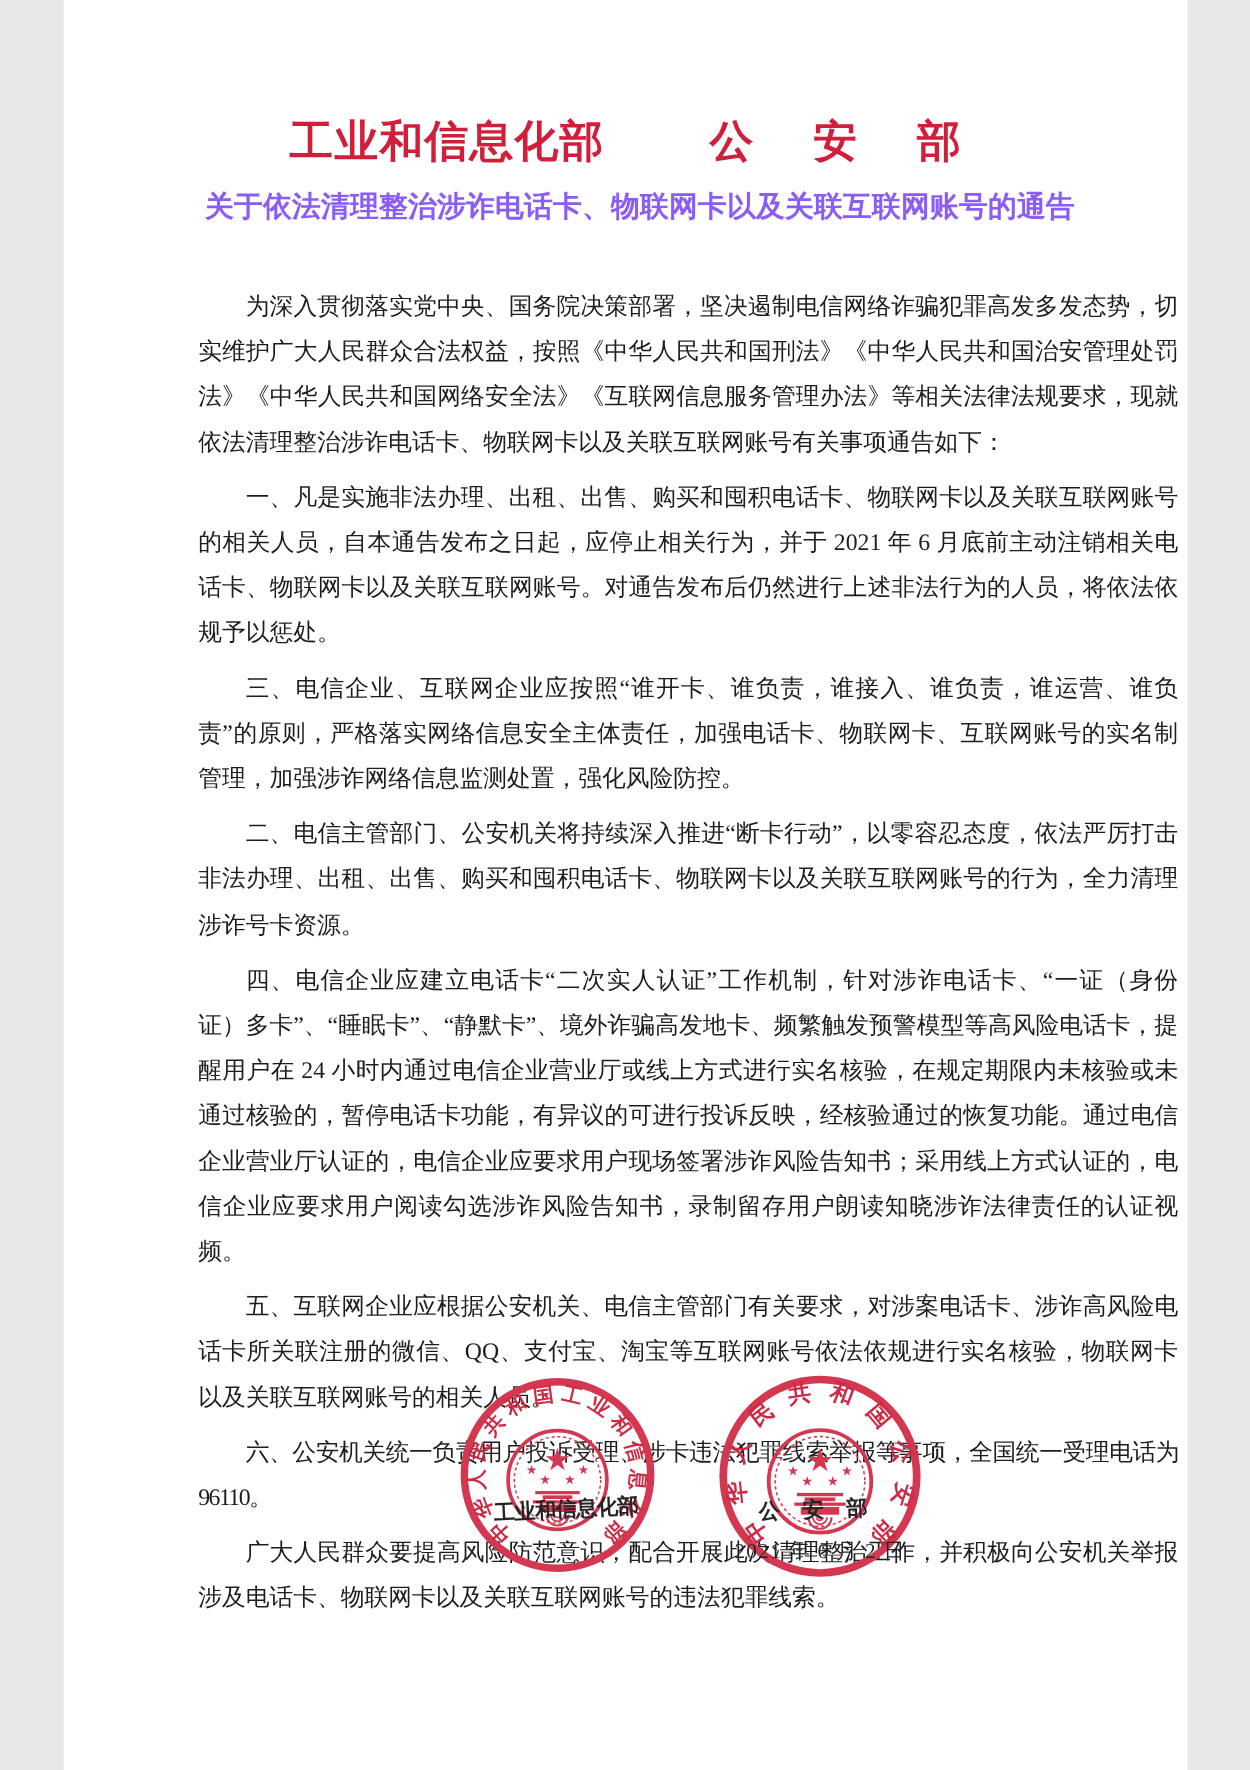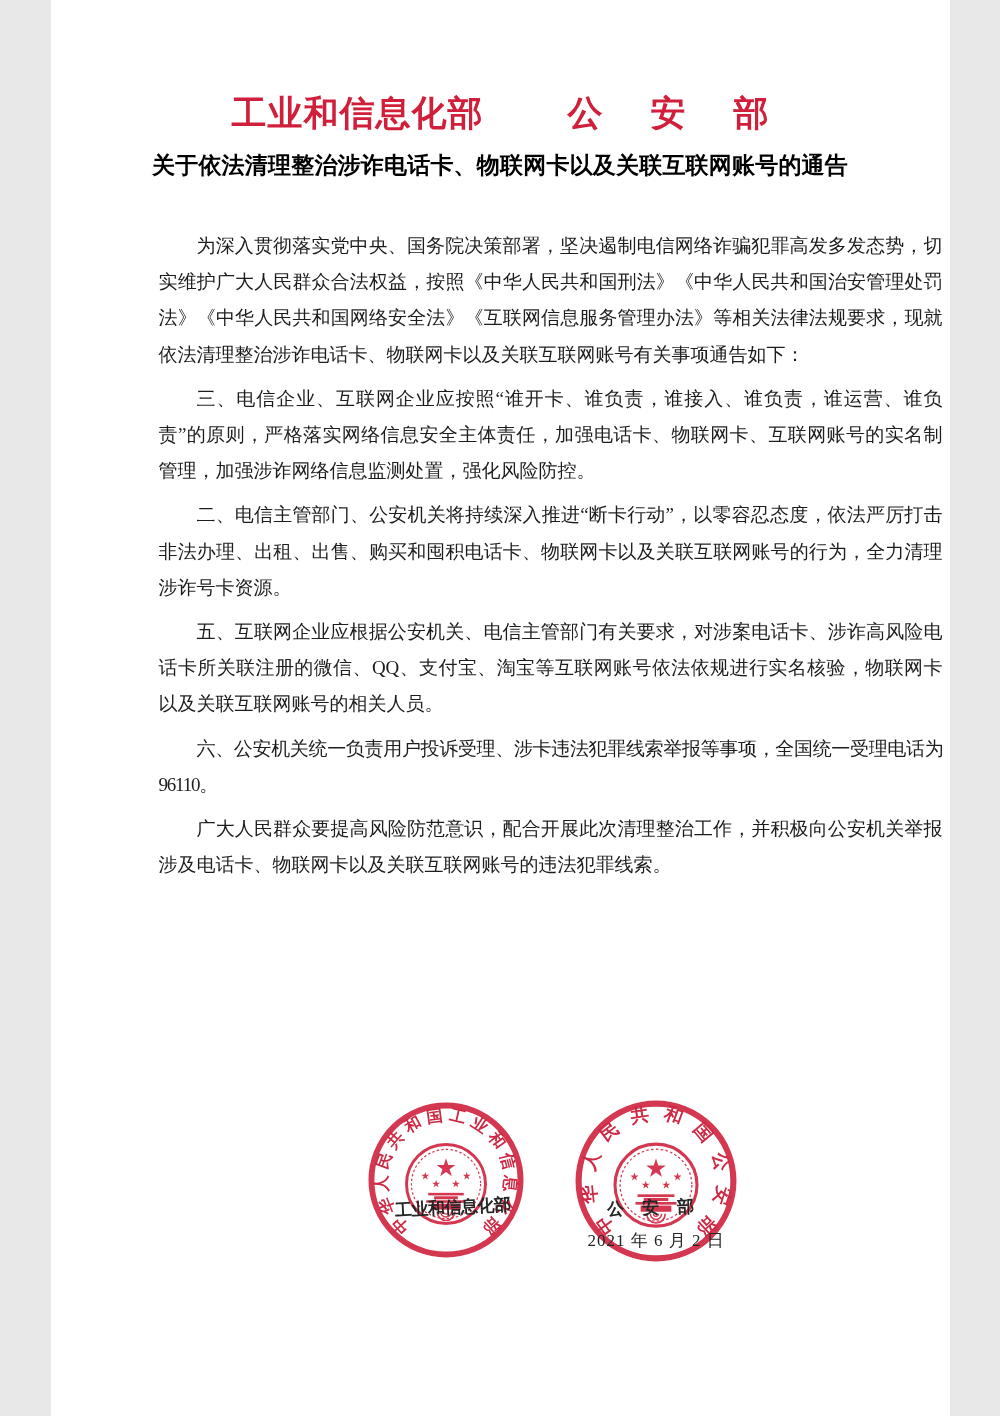--- a/index.html
+++ b/index.html
@@ -13,22 +13,22 @@
     overflow:hidden;
   }
   .red-header{
     position:absolute;top:90px;left:0;width:100%;
     display:flex;justify-content:center;align-items:baseline;gap:84px;
     font-size:35px;font-weight:bold;color:#d01f3b;
     letter-spacing:1px;white-space:nowrap;
   }
   .ministry-spaced{letter-spacing:48px;margin-right:-48px;}
   .doc-title{
-    position:absolute;top:150px;left:0;width:100%;
-    text-align:center;font-size:23px;font-weight:bold;color:#000000;
+    position:absolute;top:150px;left:12px;width:100%;
+    text-align:center;font-size:23px;font-weight:bold;color:#8b5cf6;
     letter-spacing:0.2px;
   }
   .body-text{
     position:absolute;top:220px;left:100px;width:800px;
     font-size:19px;line-height:36.2px;text-align:justify;
   }
   .body-text p{margin:8px;text-indent:2em;}
   .body-text p.tight{letter-spacing:-1.2px;}
   
   .seal{position:absolute;}
@@ -59,22 +59,24 @@
 
   <div class="red-header">
     <span>工业和信息化部</span>
     <span class="ministry-spaced">公安部</span>
   </div>
 
   <div class="doc-title">关于依法清理整治涉诈电话卡、物联网卡以及关联互联网账号的通告</div>
 
   <div class="body-text">
     <p>为深入贯彻落实党中央、国务院决策部署，坚决遏制电信网络诈骗犯罪高发多发态势，切实维护广大人民群众合法权益，按照《中华人民共和国刑法》《中华人民共和国治安管理处罚法》《中华人民共和国网络安全法》《互联网信息服务管理办法》等相关法律法规要求，现就依法清理整治涉诈电话卡、物联网卡以及关联互联网账号有关事项通告如下：</p>
+    <p>一、凡是实施非法办理、出租、出售、购买和囤积电话卡、物联网卡以及关联互联网账号的相关人员，自本通告发布之日起，应停止相关行为，并于 2021 年 6 月底前主动注销相关电话卡、物联网卡以及关联互联网账号。对通告发布后仍然进行上述非法行为的人员，将依法依规予以惩处。</p>
     <p>三、电信企业、互联网企业应按照“谁开卡、谁负责，谁接入、谁负责，谁运营、谁负责”的原则，严格落实网络信息安全主体责任，加强电话卡、物联网卡、互联网账号的实名制管理，加强涉诈网络信息监测处置，强化风险防控。</p>
     <p>二、电信主管部门、公安机关将持续深入推进“断卡行动”，以零容忍态度，依法严厉打击非法办理、出租、出售、购买和囤积电话卡、物联网卡以及关联互联网账号的行为，全力清理涉诈号卡资源。</p>
+    <p>四、电信企业应建立电话卡“二次实人认证”工作机制，针对涉诈电话卡、“一证（身份证）多卡”、“睡眠卡”、“静默卡”、境外诈骗高发地卡、频繁触发预警模型等高风险电话卡，提醒用户在 24 小时内通过电信企业营业厅或线上方式进行实名核验，在规定期限内未核验或未通过核验的，暂停电话卡功能，有异议的可进行投诉反映，经核验通过的恢复功能。通过电信企业营业厅认证的，电信企业应要求用户现场签署涉诈风险告知书；采用线上方式认证的，电信企业应要求用户阅读勾选涉诈风险告知书，录制留存用户朗读知晓涉诈法律责任的认证视频。</p>
     <p>五、互联网企业应根据公安机关、电信主管部门有关要求，对涉案电话卡、涉诈高风险电话卡所关联注册的微信、QQ、支付宝、淘宝等互联网账号依法依规进行实名核验，物联网卡以及关联互联网账号的相关人员。</p>
     <p class="tight">六、公安机关统一负责用户投诉受理、涉卡违法犯罪线索举报等事项，全国统一受理电话为 96110。</p>
     <p>广大人民群众要提高风险防范意识，配合开展此次清理整治工作，并积极向公安机关举报涉及电话卡、物联网卡以及关联互联网账号的违法犯罪线索。</p>
   </div>
 
   <div class="seal seal-left">
     <svg viewBox="0 0 160 160">
       <circle cx="80" cy="80" r="75.5" fill="none" class="sealstroke" stroke-width="6"></circle>
       <path id="ring0" d="M 80,140 A 60,60 0 1 1 80,20 A 60,60 0 1 1 80,140" fill="none"></path>
       <text class="ringtext" font-size="16.5" letter-spacing="5.2">

